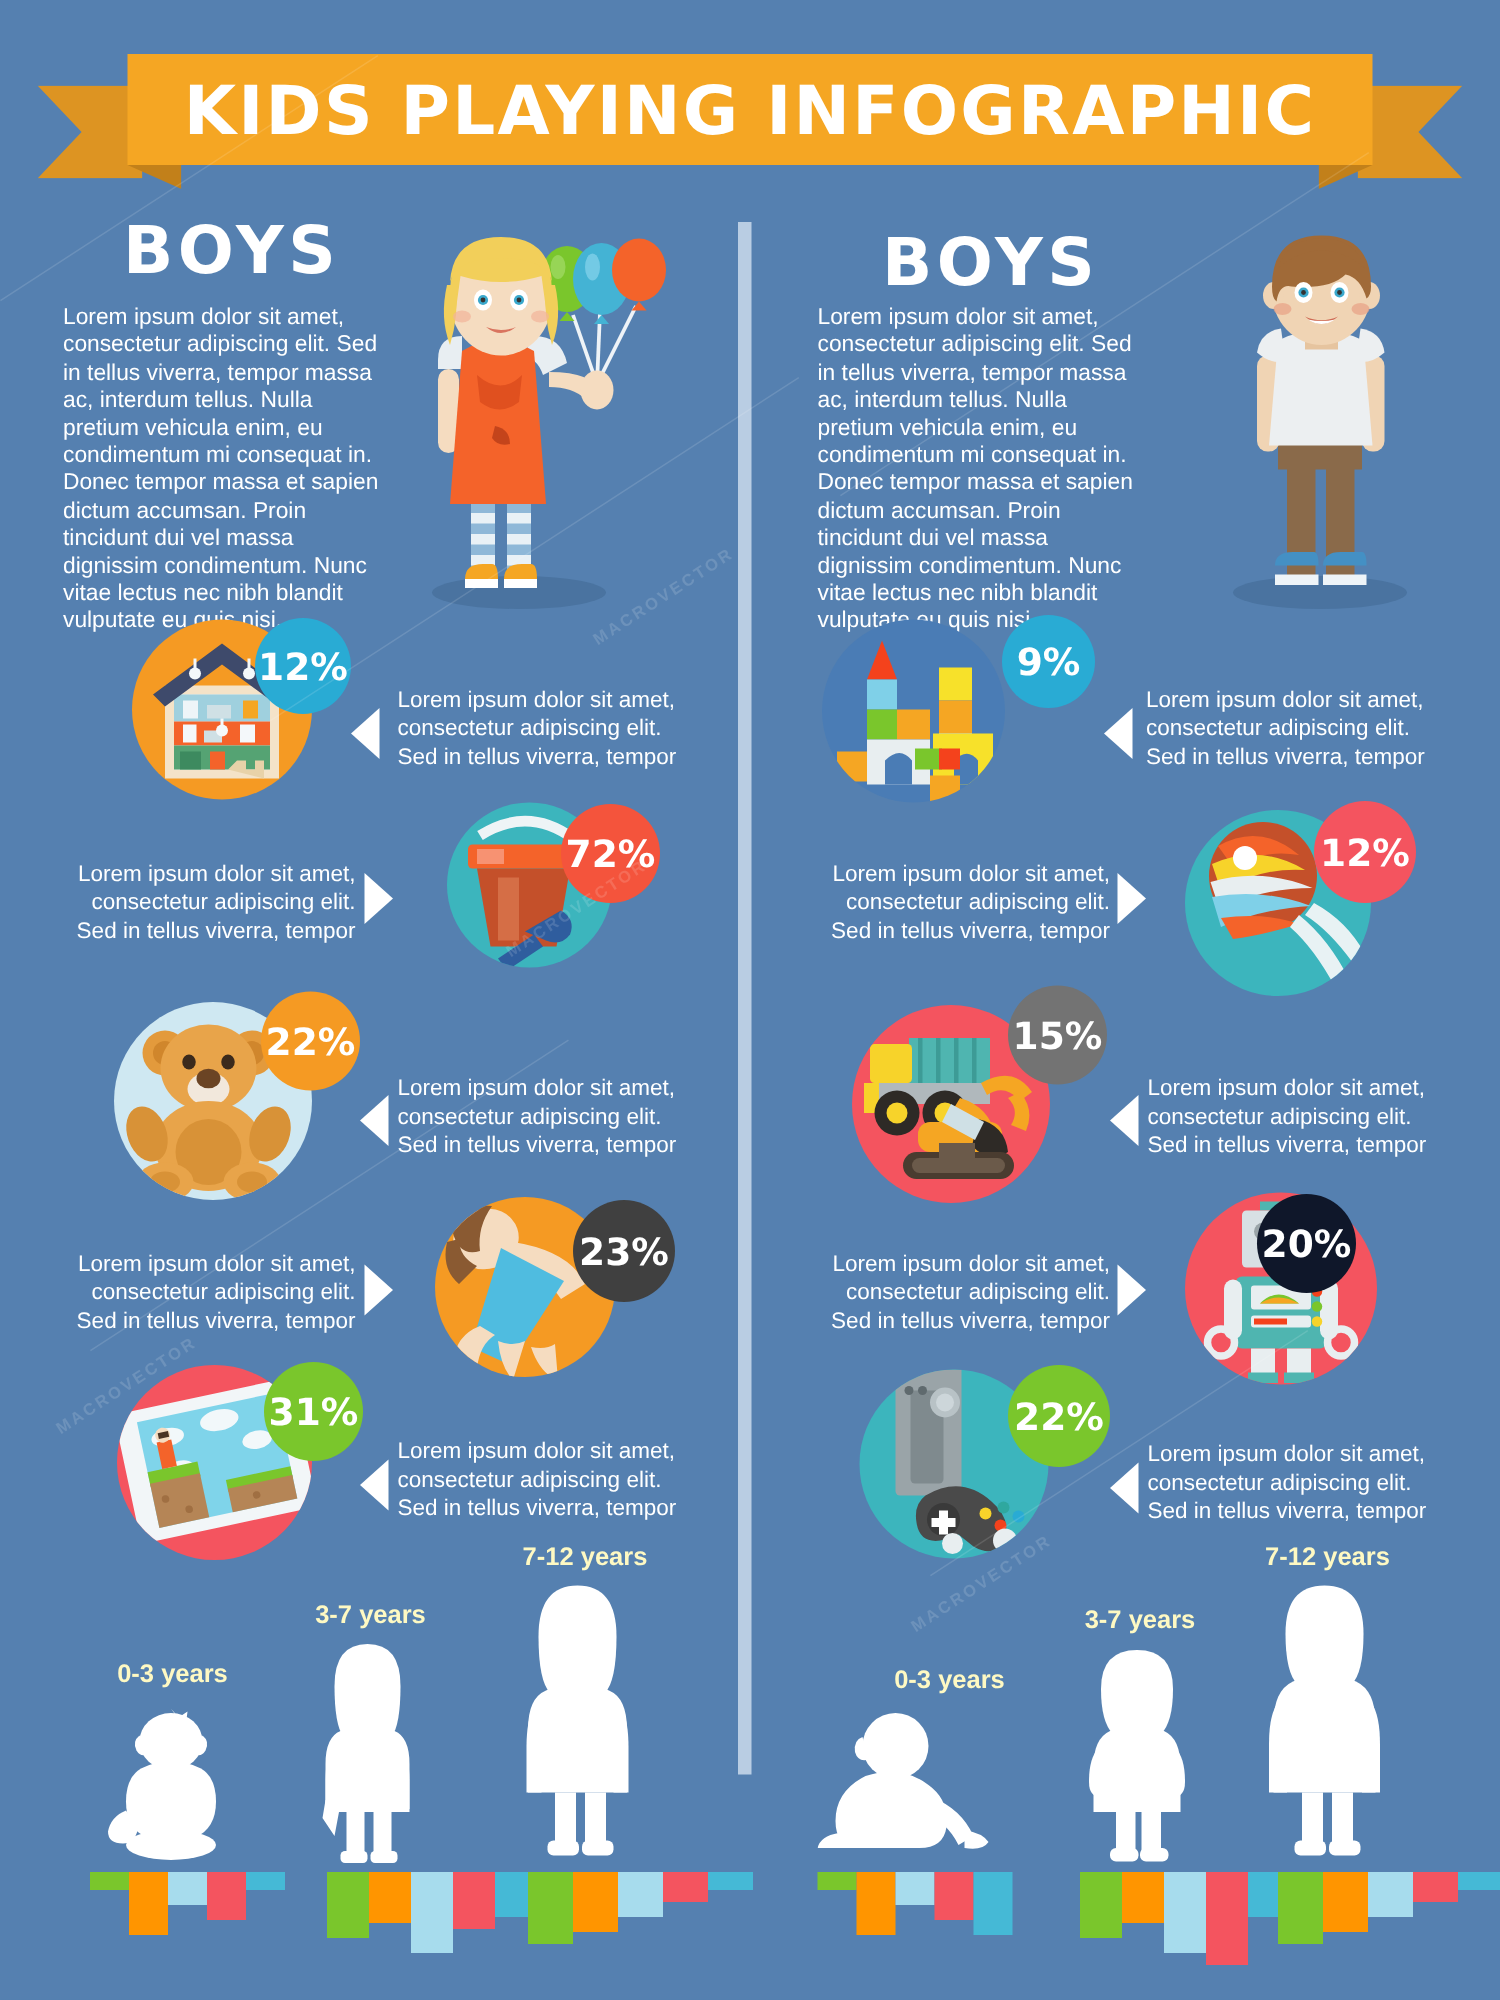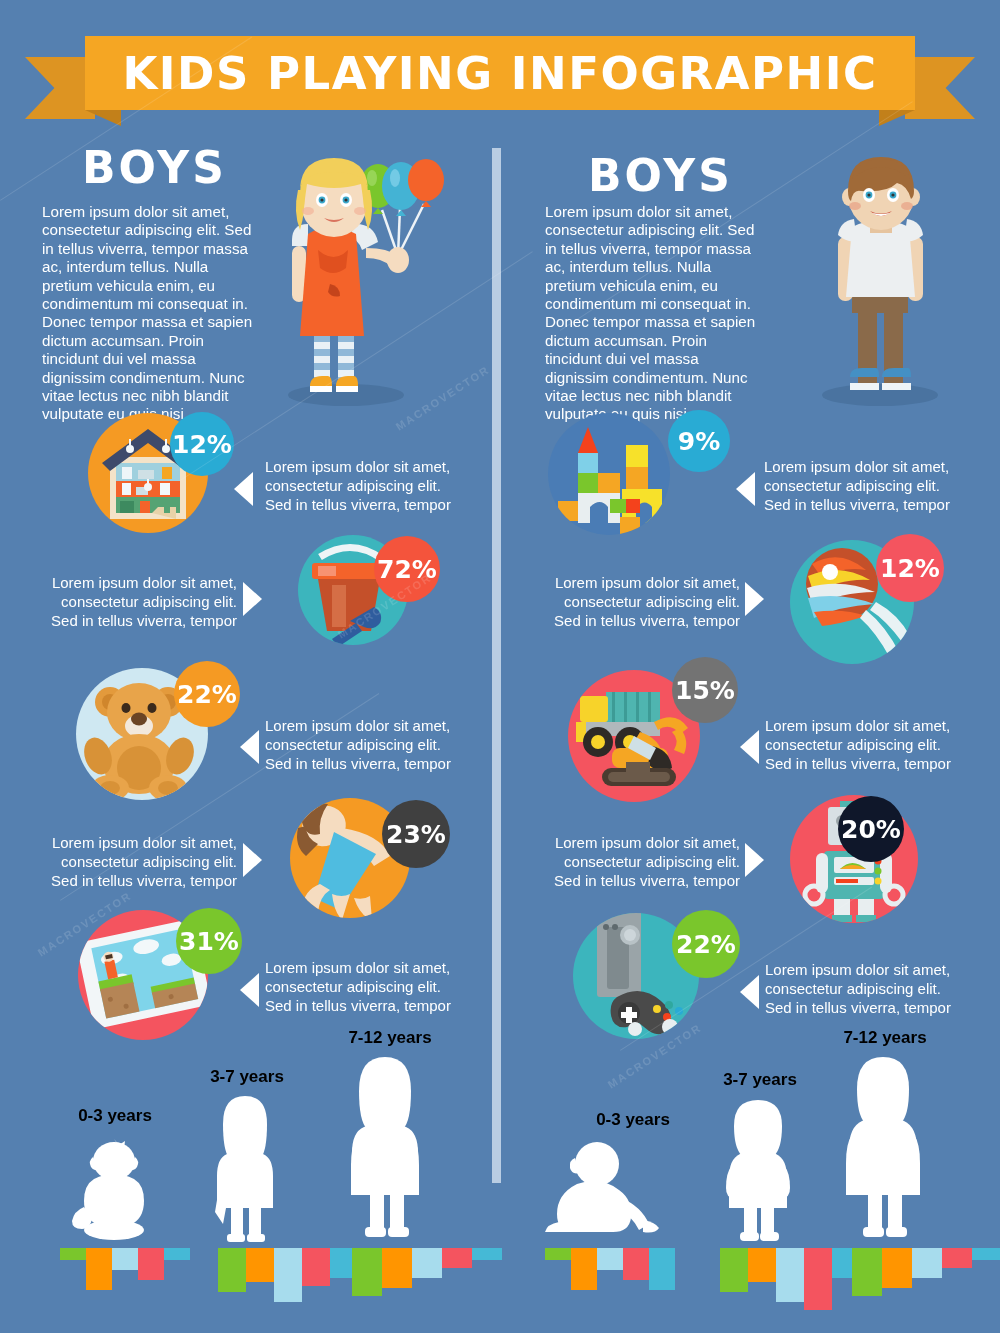--- a/index.html
+++ b/index.html
@@ -74,21 +74,21 @@
     border-right: 19px solid #ffffff;
   }
   .arrow.right-point {
     border-top: 17px solid transparent; border-bottom: 17px solid transparent;
     border-left: 19px solid #ffffff;
   }
 
   
   .age-group { position: absolute; }
   .age-label {
-    position: absolute; color: #000000; font-size: 17px; font-weight: bold;
+    position: absolute; color: #fef9c3; font-size: 17px; font-weight: bold;
     white-space: nowrap; text-align: center;
   }
   .silhouette { position: absolute; }
   .minibars { position: absolute; display: flex; align-items: flex-start; }
   .minibar { }
 
   
   .wm-line { position: absolute; background: rgba(255,255,255,0.13); height: 1px;
              transform-origin: 0 0; }
   .wm-text { position: absolute; color: rgba(255,255,255,0.14); font-size: 11px;

